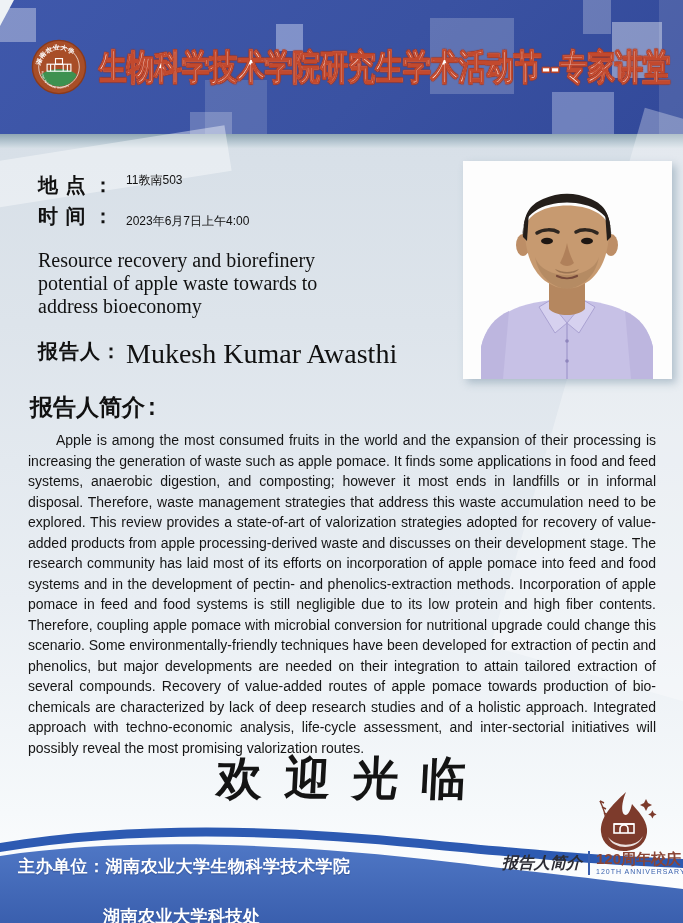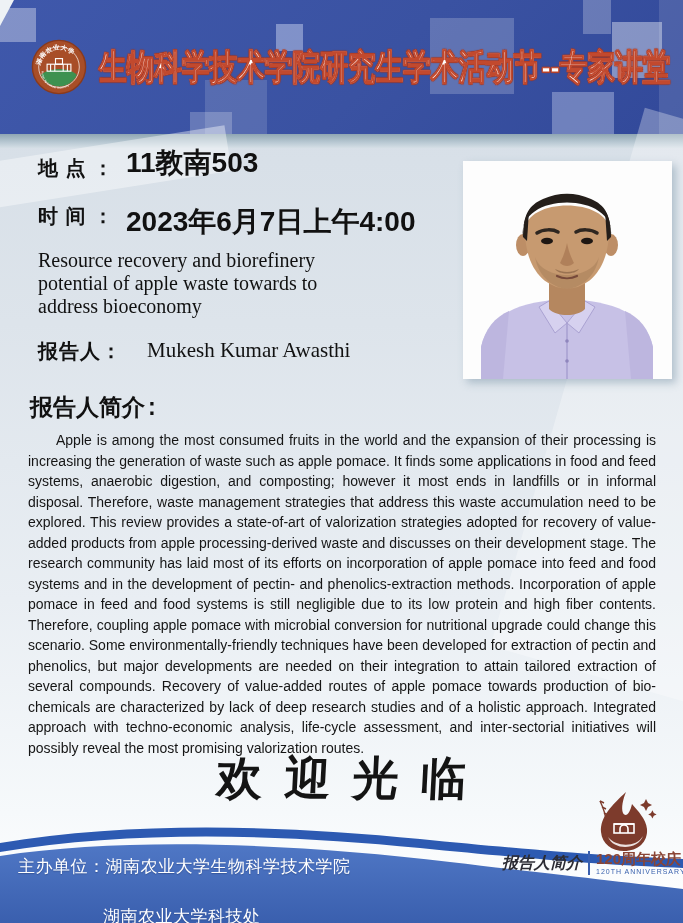--- a/index.html
+++ b/index.html
@@ -31,47 +31,47 @@
   .corner-notch{position:absolute;left:0;top:0;width:14px;height:26px;background:#eef2f5;
     clip-path:polygon(0 0,100% 0,0 100%);z-index:4;}
   
   .streak1{position:absolute;left:-90px;top:150px;width:320px;height:46px;
     background:rgba(255,255,255,.4);transform:rotate(-9deg);}
   .streak2{position:absolute;right:-120px;top:130px;width:240px;height:560px;
     background:rgba(255,255,255,.3);transform:rotate(16deg);}
   
   .info-row{position:absolute;display:flex;color:#111;}
   .info-label{width:88px;font-weight:bold;font-size:20px;letter-spacing:1px;flex:0 0 auto;}
-  .info-value{font-weight:bold;font-size:28px;}
+  .info-value{font-weight:normal;font-size:12px;}
   .info-value.serif{font-family:"Liberation Serif",serif;font-weight:normal;font-size:20px;
     line-height:23px;width:322px;}
-  .row-place{left:38px;top:144px;align-items:flex-end;}
-  .row-time{left:38px;top:203px;}
+  .row-place{left:38px;top:172px;}
+  .row-time{left:38px;top:203px;align-items:flex-end;}
   .row-topic{left:38px;top:249px;}
-  .row-speaker{left:38px;top:338px;gap:21px;}
-  .row-speaker .info-value{font-family:"Liberation Serif",serif;font-weight:normal;font-size:21px;}
+  .row-speaker{left:38px;top:338px;}
+  .row-speaker .info-value{font-family:"Liberation Serif",serif;font-weight:normal;font-size:28px;}
   
   .photo{position:absolute;left:463px;top:161px;width:209px;height:218px;background:#ffffff;
     box-shadow:4px 4px 8px rgba(110,140,160,.45);z-index:2;}
   
   .bio-heading{position:absolute;left:30px;top:392px;font-size:23px;font-weight:bold;color:#111;font-family:Liberation Mono, monospace;}
   .bio-text{
     position:absolute;left:28px;top:430px;width:628px;
     font-family:Liberation Sans, sans-serif;font-size:14px;line-height:20.5px;color:#151515;
     text-align:justify;text-indent:2em;
   }
   
   .welcome{
     position:absolute;left:0;top:748px;width:683px;text-align:center;
     font-family:"DejaVu Serif",serif;font-size:46px;font-weight:bold;color:#141414;
     letter-spacing:22px;text-indent:22px;transform:skewX(-3deg);
   }
   
   .footer-svg{position:absolute;left:0;top:813px;width:683px;height:110px;z-index:1;}
-  .footer-line{position:absolute;color:#fff;font-weight:normal;font-size:17px;z-index:3;
+  .footer-line{position:absolute;color:#fff;font-weight:bold;font-size:17px;z-index:3;
     text-shadow:0 1px 1px rgba(30,50,100,.4);letter-spacing:.5px;white-space:nowrap;}
   .fl1{left:18px;top:855px;}
   .fl2{left:103px;top:881px;}
   .fl3{left:103px;top:905px;}
   .emblem{position:absolute;left:588px;top:791px;z-index:3;}
   .anniv{position:absolute;left:502px;top:851px;z-index:3;display:flex;align-items:flex-start;}
   .anniv-uni{font-family:"DejaVu Serif",serif;font-style:italic;font-weight:bold;
     font-size:16px;color:#2c2c34;white-space:nowrap;padding-top:2px;}
   .anniv-div{width:2px;height:24px;background:#3a5fae;margin:0 6px;}
   .anniv-right{display:flex;flex-direction:column;line-height:1;}

